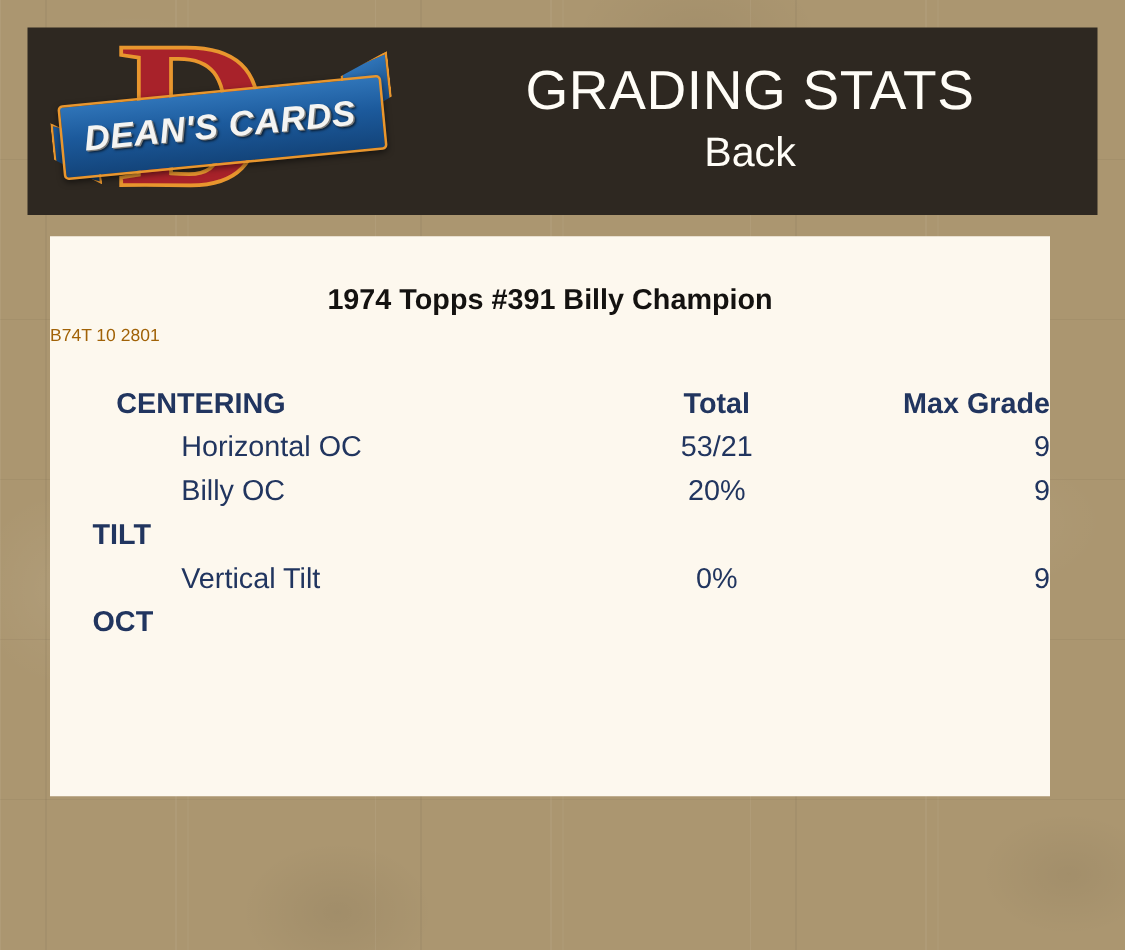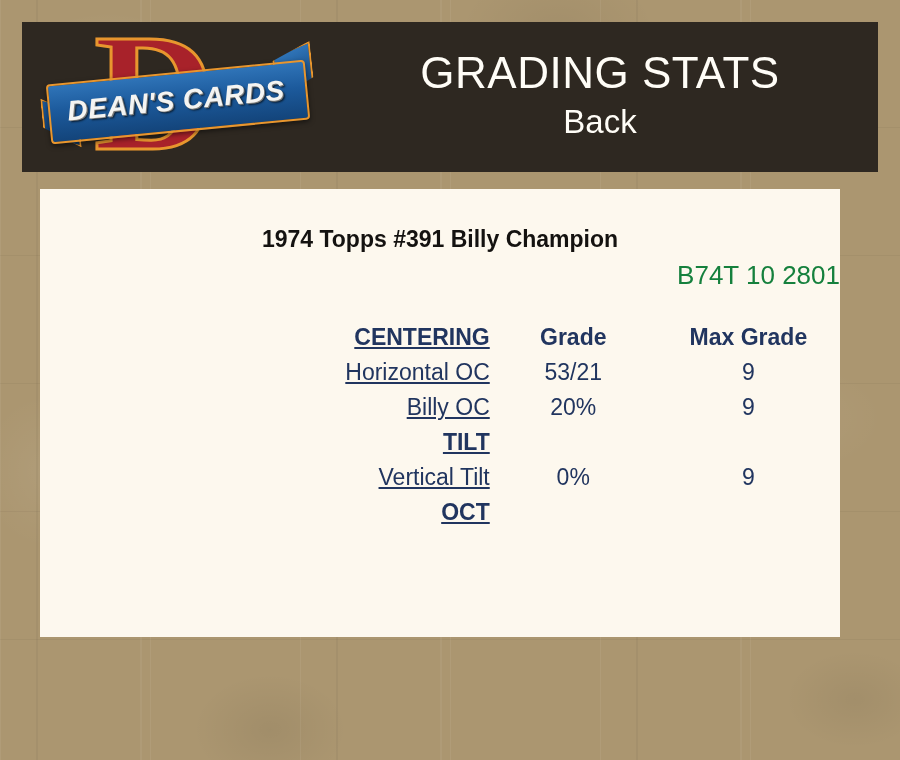--- a/index.html
+++ b/index.html
@@ -96,33 +96,33 @@
   #panel{
     position:absolute;left:40px;top:172px;width:800px;height:448px;
     background:#fdf8ee;
     margin-top:17px;
   }
   #card-title{
     text-align:center;font-size:23px;font-weight:bold;color:#141210;
     margin-top:37px;
   }
   #card-id{
-    text-align:right;font-size:26px;color:#15803d;margin-top:7px;
+    text-align:left;font-size:14px;color:#a16207;margin-top:7px;
   }
 
   
   #stats{
     margin-top:29px;
     width:100%;border-collapse:collapse;
     color:#21355f;
   }
   #stats td{padding:0;height:35px;vertical-align:middle;}
-  #stats .c-label{width:400px;text-align:right;padding-left:105px;text-decoration:underline;}
+  #stats .c-label{width:400px;text-align:left;padding-left:105px;}
   #stats .c-value{width:190px;text-align:center;}
-  #stats .c-grade{width:210px;text-align:center;}
+  #stats .c-grade{width:210px;text-align:right;}
   #stats .hdr .c-label{font-weight:bold;font-size:23px;padding-left:53px;}
   #stats .hdr .c-value,
   #stats .hdr .c-grade{font-weight:bold;font-size:23px;}
   #stats .sect td{font-weight:bold;font-size:23px;}
   #stats .sect .c-label{padding-left:34px;}
   #stats .row td{font-size:23px;font-weight:normal;}
 </style>
 </head>
 <body>
 
@@ -147,21 +147,21 @@
 
 <div id="panel">
 
   <div id="card-title">1974 Topps #391 Billy Champion</div>
   <div id="card-id">B74T 10 2801</div>
 
   <table id="stats">
     <tbody id="stats-body">
         <tr class="hdr">
           <td class="c-label">CENTERING</td>
-          <td class="c-value">Grade</td>
+          <td class="c-value">Total</td>
           <td class="c-grade">Max Grade</td>
         </tr>
         <tr class="row">
           <td class="c-label">Horizontal OC</td>
           <td class="c-value">53/21</td>
           <td class="c-grade">9</td>
         </tr>
         <tr class="row">
           <td class="c-label">Billy OC</td>
           <td class="c-value">20%</td>

